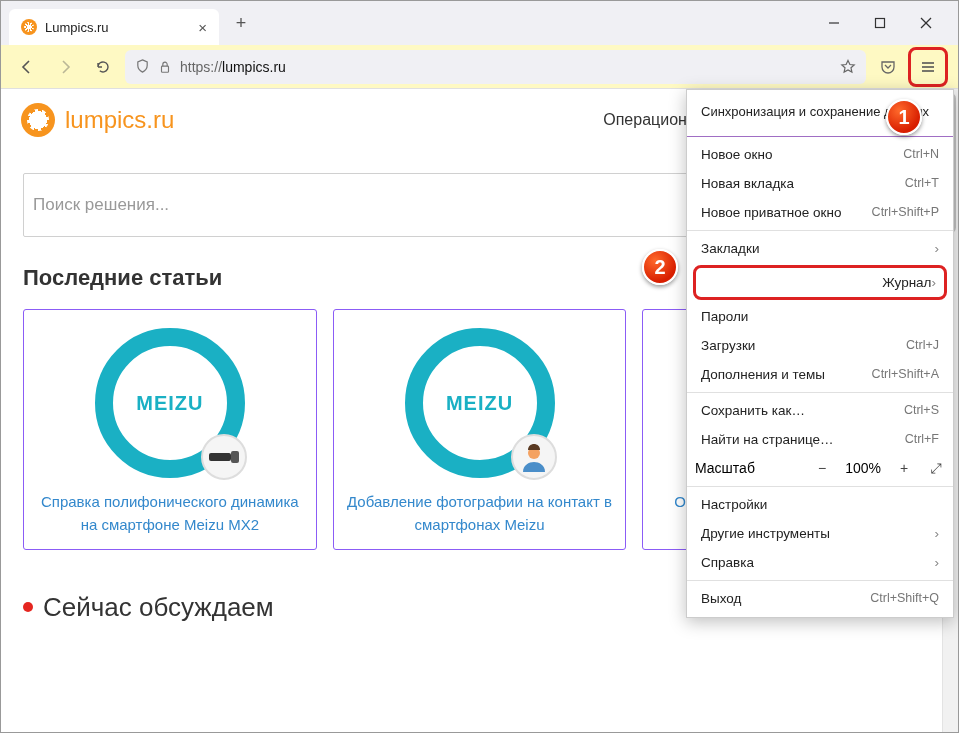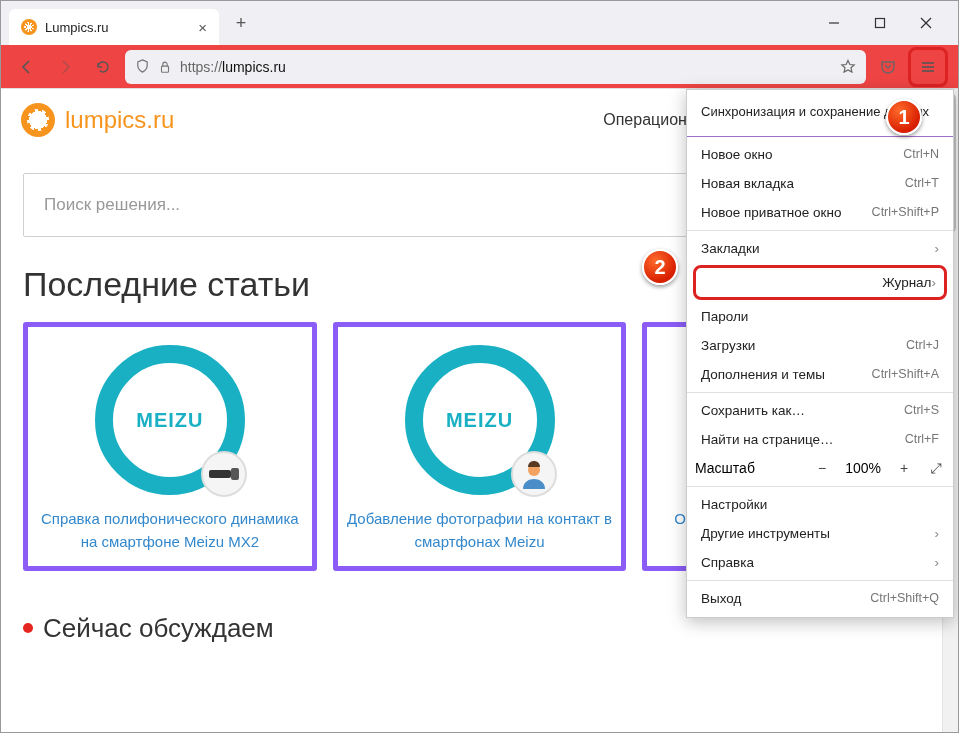--- a/index.html
+++ b/index.html
@@ -11,21 +11,21 @@
 .tab-icon { width: 16px; height: 16px; border-radius: 50%; background: #f7941e; position: relative; }
 .tab-icon::after { content:""; position:absolute; inset:3px; border-radius:50%; background: radial-gradient(circle, #fff 0 30%, transparent 31%), repeating-conic-gradient(#f7941e 0 20deg, #fff 20deg 40deg); }
 .tab-title { font-size: 13px; color: #222; }
 .tab-close { font-size: 15px; color: #555; margin-left: auto; cursor: pointer; }
 .newtab-btn { width: 28px; height: 28px; margin-left: 8px; display: flex; align-items: center; justify-content: center; color: #555; font-size: 18px; cursor: pointer; }
 .win-controls { margin-left: auto; display: flex; gap: 18px; padding-right: 10px; align-items: center; }
 .win-btn { width: 28px; height: 28px; display: flex; align-items: center; justify-content: center; color: #333; }
 .win-btn svg { width: 12px; height: 12px; }
 
 
-.toolbar { height: 44px; display: flex; align-items: center; padding: 0 10px; gap: 6px; background: #ef4444; border-bottom: 1px solid #e0e0e0; }
+.toolbar { height: 44px; display: flex; align-items: center; padding: 0 10px; gap: 6px; background: #fef9c3; border-bottom: 1px solid #e0e0e0; }
 .nav-btn { width: 32px; height: 32px; display:flex; align-items:center; justify-content:center; color:#666; border-radius:4px; }
 .nav-btn.dis { opacity: .4; }
 .urlbar { flex: 1; height: 34px; background: #f0f0f4; border-radius: 6px; display: flex; align-items: center; padding: 0 10px; gap: 8px; }
 .url-text { font-size: 14px; color: #666; }
 .url-text .dom { color: #111; }
 .star-btn { margin-left: auto; color: #666; }
 .toolbar-right { display: flex; gap: 4px; align-items: center; }
 .hamburger-wrap { border: 3px solid #d22; border-radius: 8px; padding: 1px; position: relative; }
 
 
@@ -33,26 +33,26 @@
 .site-header { display: flex; align-items: center; padding: 14px 20px; gap: 36px; }
 .logo { display:flex; align-items:center; gap:10px; }
 .logo-mark { width: 34px; height:34px; border-radius:50%; background:#f7941e; position:relative; }
 .logo-mark::before { content:""; position:absolute; inset:6px; border-radius:50%; background:#fff; }
 .logo-mark::after { content:""; position:absolute; inset:3px; border-radius:50%; background: repeating-conic-gradient(#f7941e 0 25deg, transparent 25deg 45deg); -webkit-mask: radial-gradient(circle, transparent 0 45%, #000 46%); mask: radial-gradient(circle, transparent 0 45%, #000 46%); }
 .logo-text { font-size: 24px; color: #f7941e; font-weight: 400; }
 .nav-links { display: flex; gap: 28px; margin-left: auto; }
 .nav-links span { font-size: 16px; color: #333; }
 
 .search-wrap { padding: 22px; }
-.search-box { border: 1px solid #d0d0d0; border-radius: 2px; height: 64px; display:flex; align-items:center; padding: 0 20px; font-size: 17px; color: #999; }
-
-.section-title { font-size: 34px; color: #333; padding: 6px 22px 18px; font-weight: 400; }
+.search-box { border: 1px solid #d0d0d0; border-radius: 2px; height: 64px; display:flex; align-items:center; padding: 0 9px; font-size: 17px; color: #999; }
+
+.section-title { font-size: 22px; color: #333; padding: 6px 22px 18px; font-weight: 700; }
 
 .cards { display:flex; gap: 16px; padding: 0 22px; }
-.card { flex:1; border:5px solid #8b5cf6; border-radius:3px; text-align:center; padding: 18px 8px 12px; }
+.card { flex:1; border:1px solid #8b5cf6; border-radius:3px; text-align:center; padding: 18px 8px 12px; }
 .card-icon-wrap { width: 150px; height:150px; margin: 0 auto 12px; position:relative; }
 .ring { position:absolute; inset:0; border-radius:50%; border:18px solid #1ab0c4; display:flex; align-items:center; justify-content:center; }
 .ring-inner-text { font-size:20px; font-weight:700; color:#1ab0c4; letter-spacing:1px; }
 .card-badge { position:absolute; right:-2px; bottom:-2px; width:46px; height:46px; border-radius:50%; background:#f5f5f5; border:2px solid #ddd; display:flex; align-items:center; justify-content:center; overflow:hidden; }
 .card-title { color: #3388cc; font-size: 15px; line-height: 1.55; margin-top: 8px; }
 
 .yandex-y { position:absolute; inset:0; }
 .yandex-y::before, .yandex-y::after { content:""; position:absolute; background:#e52620; }
 .yandex-y::before { width:18px; height:90px; left:66px; top:50px; transform: skewX(-6deg); }
 .yandex-y::after { width:18px; height:60px; left:48px; top:10px; transform: rotate(35deg); }

